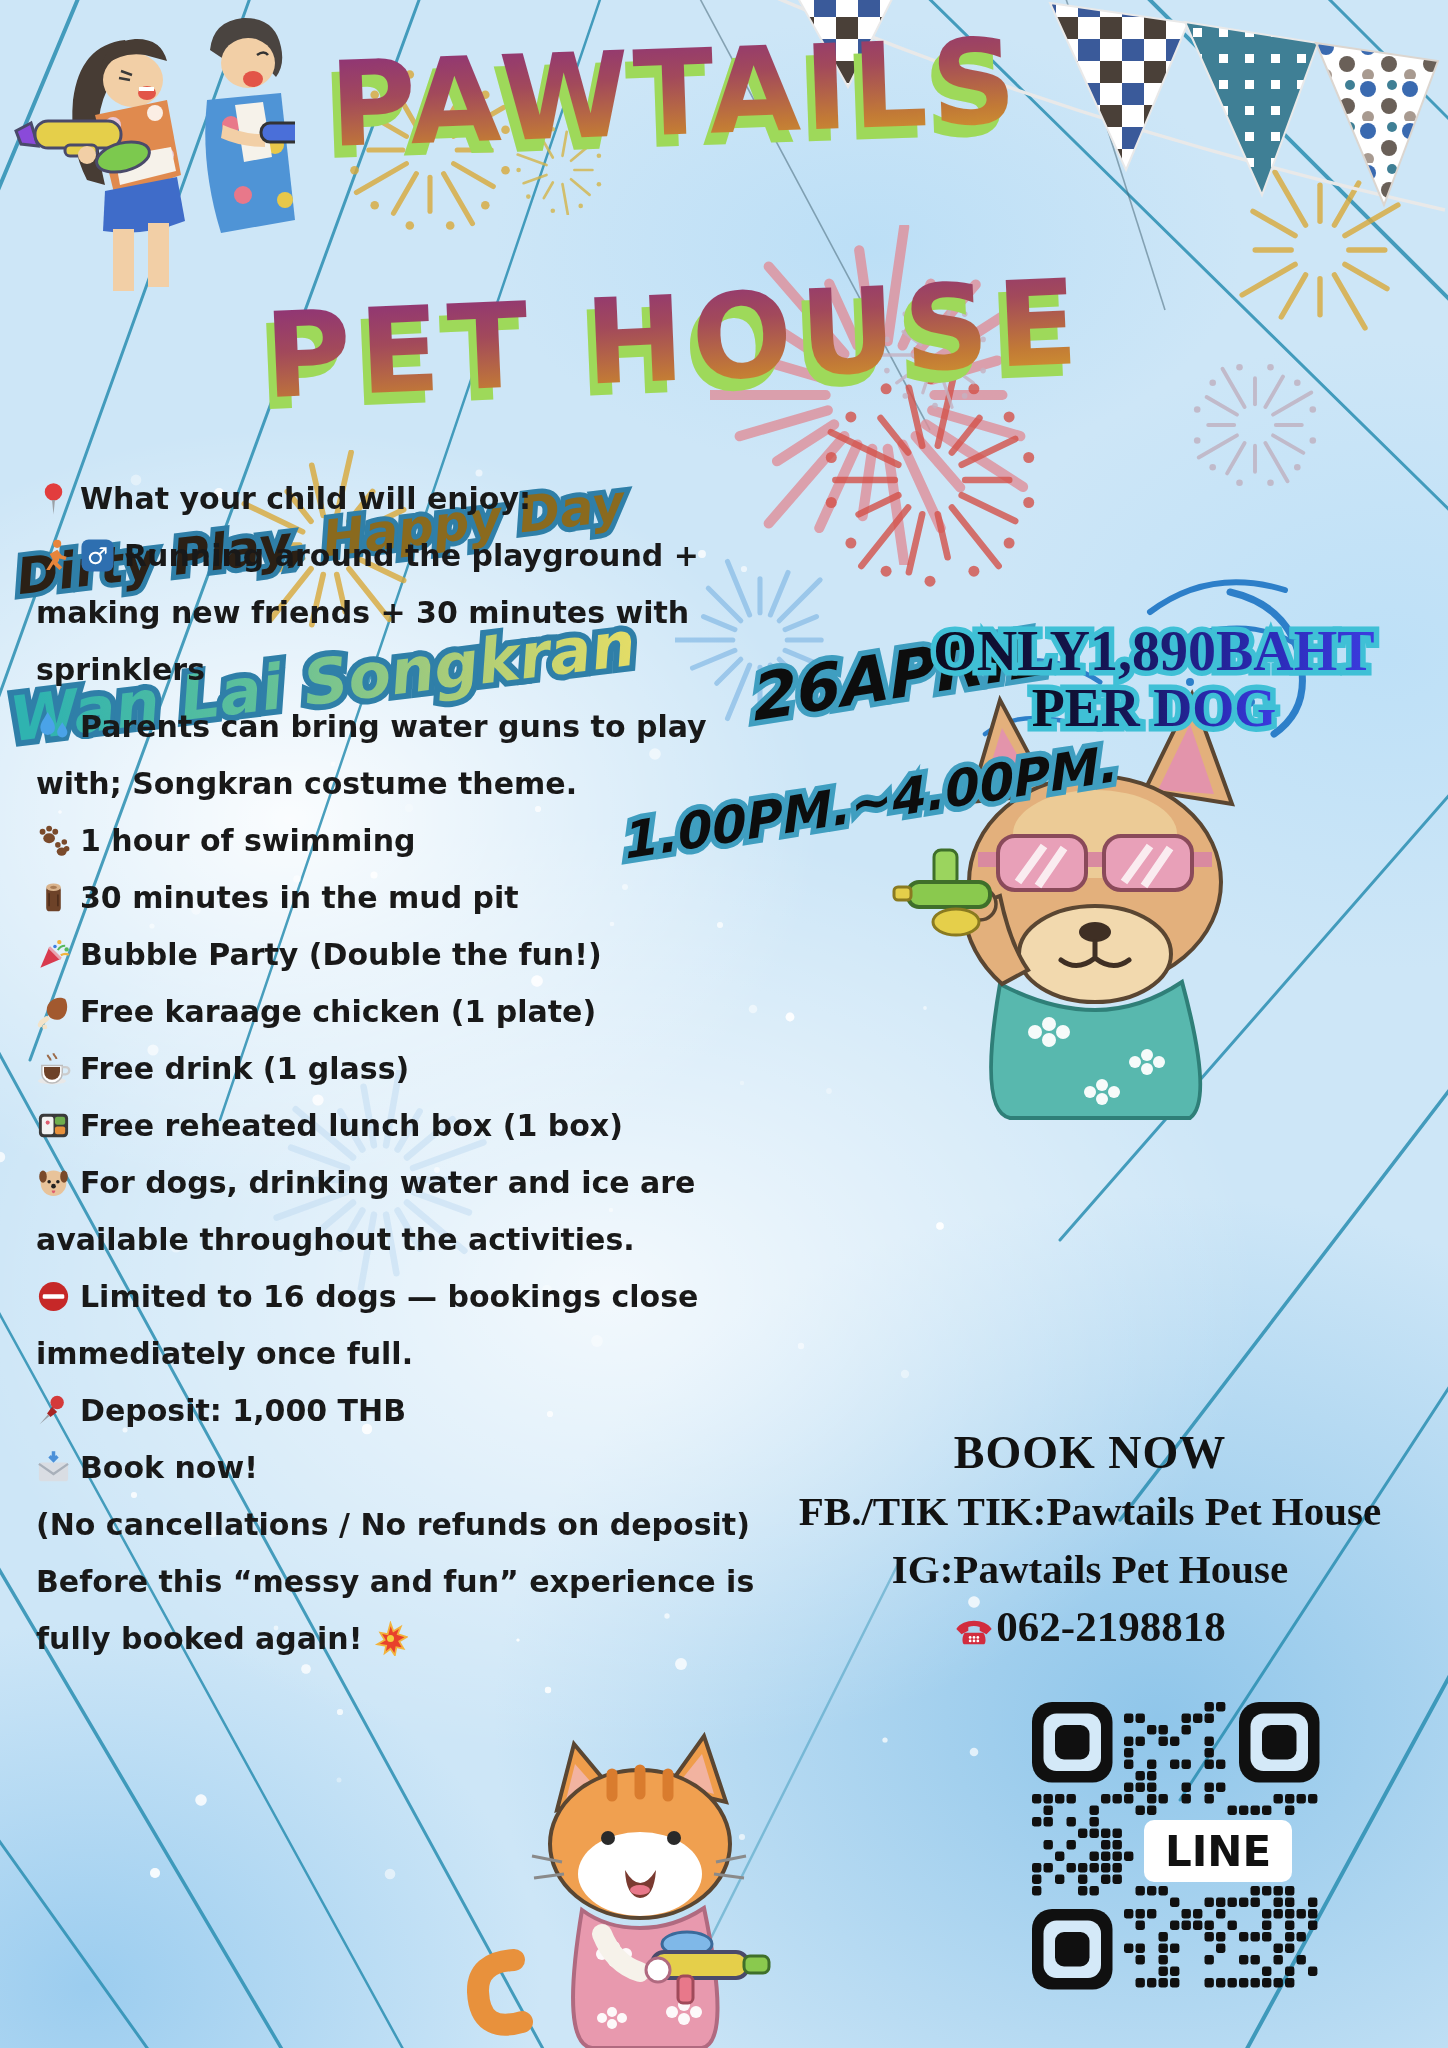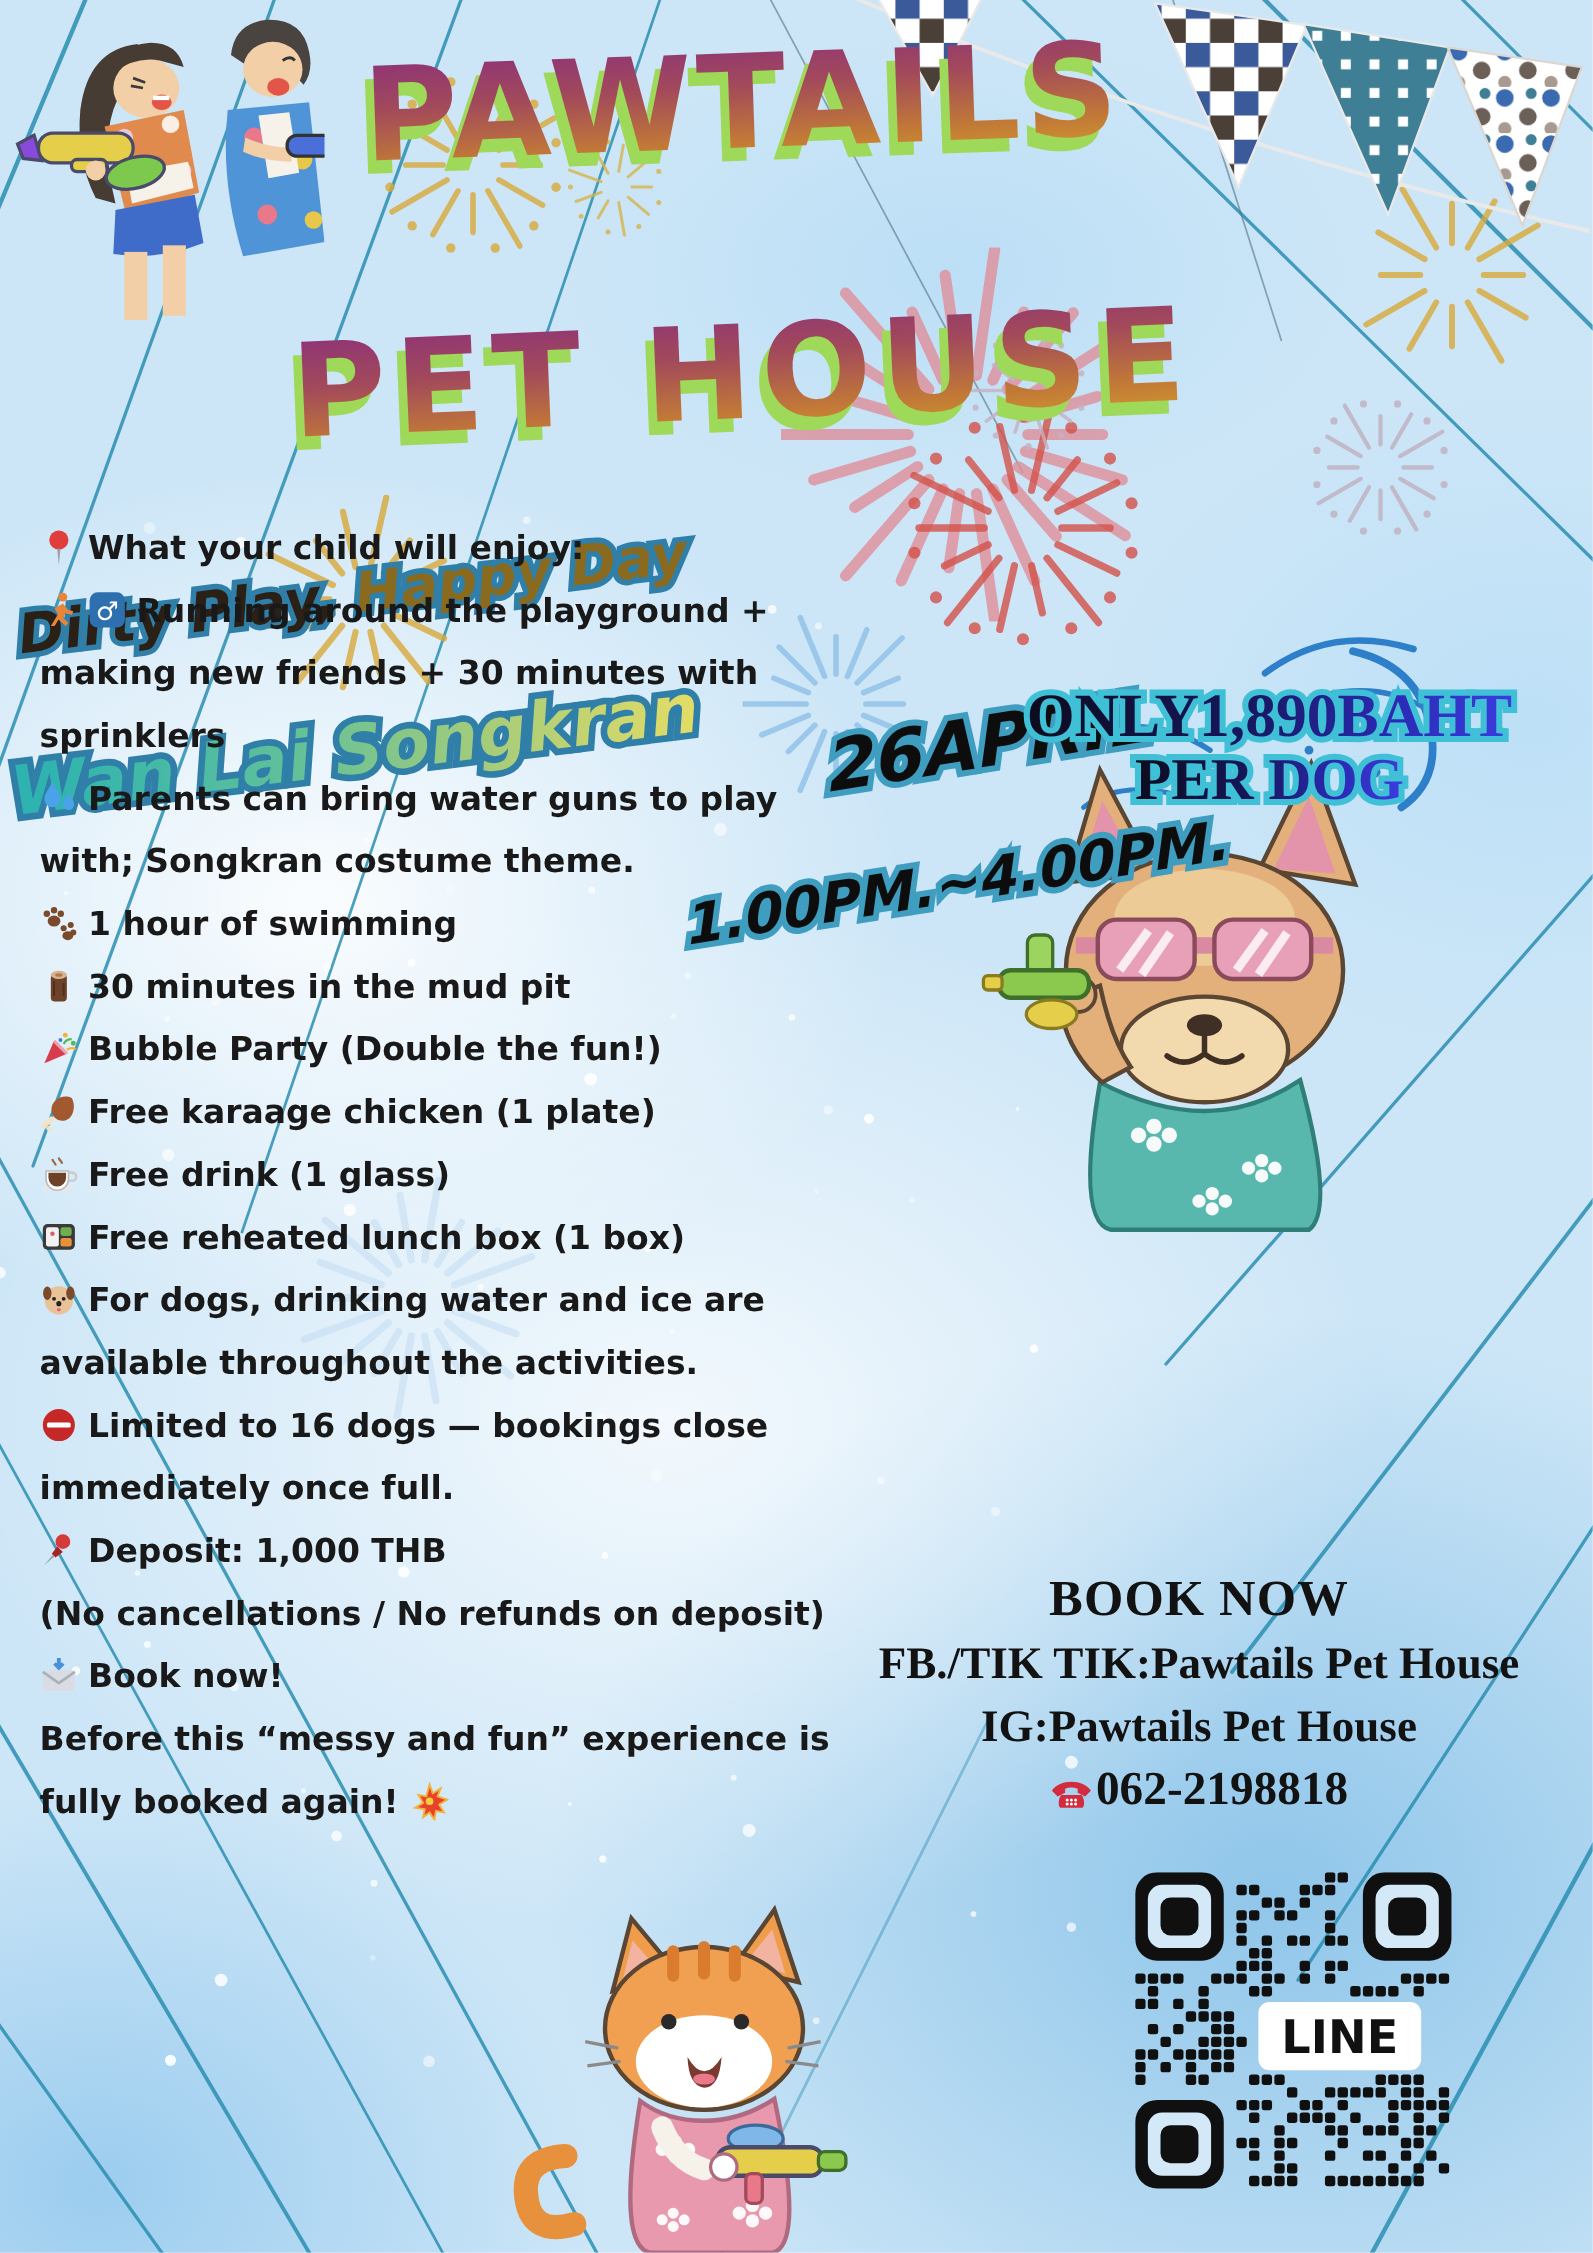--- a/index.html
+++ b/index.html
@@ -713,26 +713,26 @@
             </svg></span><span>For dogs, drinking water and ice are available throughout the activities.</span></p>
         <p><span class="emoji"><svg viewBox="0 0 24 24">
               <circle cx="12" cy="12" r="10" fill="#c62828"></circle>
               <rect x="4.6" y="10.4" width="14.8" height="3.2" rx="1" fill="#fff"></rect>
             </svg></span><span>Limited to 16 dogs — bookings close immediately once full.</span></p>
         <p><span class="emoji"><svg viewBox="0 0 24 24">
               <circle cx="14.5" cy="6.5" r="4.6" fill="#d43a3a"></circle>
               <path d="M11 9.5l-3.4 4.6 2.3 2.3 4.6-3.4z" fill="#a82424"></path>
               <path d="M8.2 14.8 2.5 21.5l6.7-5.7z" fill="#9aa0a6"></path>
             </svg></span><span>Deposit: 1,000 THB</span></p>
-        <p><span>(No cancellations / No refunds on deposit)</span></p>
         <p><span class="emoji"><svg viewBox="0 0 24 24">
               <rect x="2" y="8.5" width="20" height="13" rx="2" fill="#d9dde3"></rect>
               <path d="M2 9.5l10 7 10-7" fill="none" stroke="#a8b0ba" stroke-width="1.6"></path>
               <path d="M12 .8v6M9.3 4.3 12 7l2.7-2.7" stroke="#4a90d9" stroke-width="2.4" fill="none"></path>
             </svg></span><span>Book now!</span></p>
+        <p><span>(No cancellations / No refunds on deposit)</span></p>
         <p><span>Before this “messy and fun” experience is fully booked again!</span> <span class="emoji"><svg viewBox="0 0 24 24">
               <path d="M12 1.5 14 7l5-3-2 5 6 2-5 3 3 5-5-1-1 5.5-3-4.5-4 3 1-5-6-1 5-3-3-5 5 1z" fill="#e8412c" stroke="#f2b33d" stroke-width="1.2"></path>
               <circle cx="12" cy="12" r="2.4" fill="#f2d03d"></circle>
             </svg></span></p>
       </div>
   </div>
 
   <div class="txt contact">
     <p class="c1">BOOK NOW</p>
     <p class="c2">FB./TIK TIK:Pawtails Pet House</p>

